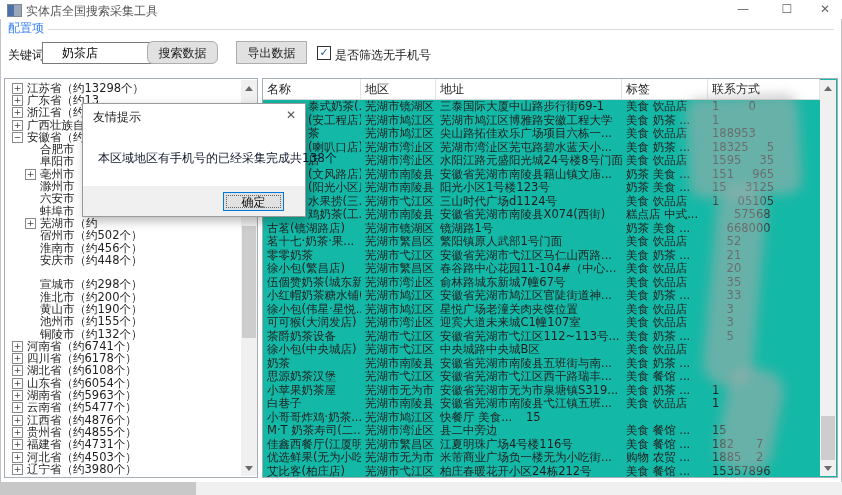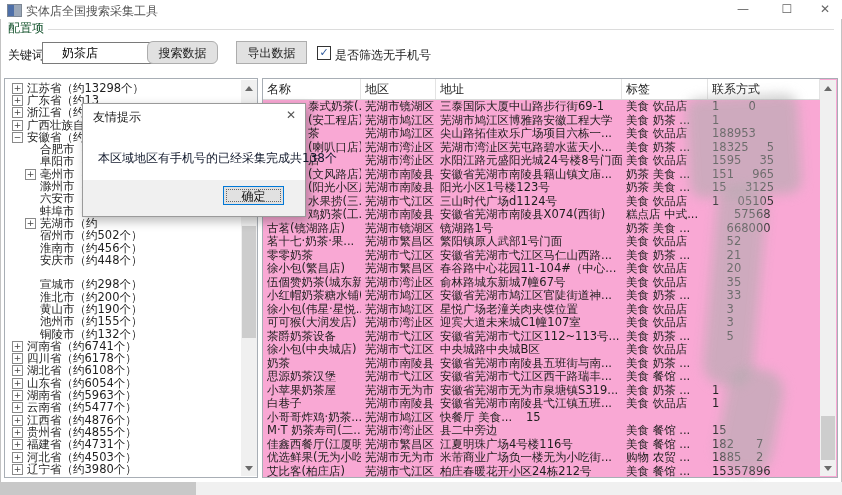--- a/index.html
+++ b/index.html
@@ -11,21 +11,21 @@
     box-shadow:inset 0 0 0 1px #c3c3c3;
   }
   
   .titlebar{position:absolute;left:0;top:0;width:842px;height:19px;background:#ffffff;}
   .app-icon{position:absolute;left:7px;top:4px;width:13px;height:11px;background:#9aa7b8;border:1px solid #7d8794;}
   .app-icon::after{content:"";position:absolute;left:0;top:0;width:6px;height:11px;background:#4d6fa8;}
   .app-title{position:absolute;left:26px;top:3px;font-size:12px;color:#555;}
   .win-btn{position:absolute;top:2px;width:30px;height:15px;text-align:center;font-size:12px;color:#666;line-height:14px;}
   .btn-min{left:728px;} .btn-max{left:772px;} .btn-close{left:810px;}
   
-  .grp-label{position:absolute;left:8px;top:20px;font-size:12px;color:#14532d;}
+  .grp-label{position:absolute;left:8px;top:20px;font-size:12px;color:#3b82f6;}
   .grp-line{position:absolute;left:48px;top:29px;width:786px;height:0;border-top:1px solid #dcdcdc;}
   .kw-label{position:absolute;left:8px;top:47px;font-size:12px;color:#222;}
   .kw-input{position:absolute;left:42px;top:42px;width:88px;height:18px;border:1px solid #7a7a7a;background:#fff;
     font-size:12px;font-family:inherit;padding:1px 19px;}
   .cfg-btn{position:absolute;top:41px;width:71px;height:23px;background:#e1e1e1;border:1px solid #adadad;
     font-size:12px;font-family:inherit;text-align:center;line-height:21px;color:#222;}
   .btn-search{left:147px;border-radius:6px;} .btn-export{left:236px;}
   .chk-box{position:absolute;left:317px;top:46px;width:12px;height:12px;background:#fff;border:1px solid #333;
     font-size:11px;line-height:12px;text-align:center;color:#2b579a;font-weight:bold;}
   .chk-label{position:absolute;left:335px;top:47px;font-size:12px;color:#222;}
@@ -38,40 +38,40 @@
     text-align:center;color:#444;margin-right:4px;box-sizing:content-box;}
   .tsp{flex:none;width:15px;}
   .tlabel{font-size:11.5px;color:#1e1e1e;white-space:pre;}
   
   .vscroll{position:absolute;top:1px;width:16px;background:#f0f0f0;}
   .vscroll .sb-btn{position:absolute;left:0;width:16px;height:16px;background:#f0f0f0;display:flex;align-items:center;justify-content:center;}
   .arr-up{width:0;height:0;border-left:4px solid transparent;border-right:4px solid transparent;border-bottom:5px solid #6a6a6a;}
   .arr-dn{width:0;height:0;border-left:4px solid transparent;border-right:4px solid transparent;border-top:5px solid #6a6a6a;}
   .sb-thumb{position:absolute;left:1px;width:14px;background:#cdcdcd;}
   
-  .table-panel{position:absolute;left:262px;top:78px;width:576px;height:400px;background:#f9a8d4;border:1px solid #a8aeb5;box-sizing:border-box;overflow:hidden;}
+  .table-panel{position:absolute;left:262px;top:78px;width:576px;height:400px;background:#14b8a6;border:1px solid #a8aeb5;box-sizing:border-box;overflow:hidden;}
   .thead{position:absolute;left:0;top:0;width:557px;height:20px;background:#fff;border-bottom:1px solid #d9d9d9;display:flex;}
   .th{font-size:12px;color:#222;line-height:20px;border-right:1px solid #e3e3e3;box-sizing:border-box;padding-left:4px;overflow:hidden;white-space:pre;flex:none;}
   .tbody{position:absolute;left:0;top:21px;width:557px;height:377px;overflow:hidden;}
   .drow{display:flex;height:13.5px;align-items:center;overflow:hidden;}
   .td{font-size:11.5px;color:#1e1e1e;white-space:pre;overflow:hidden;box-sizing:border-box;padding-left:4px;flex:none;line-height:13.5px;}
   .c0{width:98px;} .c1{width:75px;} .c2{width:186px;} .c3{width:86px;} .c4{width:112px;}
   .occl .c0{padding-left:45px;}
   
   .smudge{position:absolute;background:rgba(172,172,172,0.55);filter:blur(6px);pointer-events:none;}
   .sm-a{left:688px;top:96px;width:112px;height:100px;border-radius:14px;transform:rotate(-3deg);}
   .sm-b{left:710px;top:186px;width:50px;height:200px;border-radius:22px;transform:rotate(5deg);}
   .sm-c{left:722px;top:368px;width:56px;height:104px;border-radius:22px;transform:rotate(11deg);}
   
   .dialog{position:absolute;left:82px;top:103px;width:222px;height:112px;background:#fff;border:1px solid #9a9a9a;
     box-shadow:3px 4px 10px rgba(0,0,0,0.28);z-index:50;}
   .dlg-title{position:absolute;left:10px;top:5px;font-size:12px;color:#222;}
   .dlg-close{position:absolute;right:9px;top:4px;font-size:12px;color:#555;}
   .dlg-msg{position:absolute;left:15px;top:46px;font-size:12px;color:#0f172a;white-space:nowrap;}
-  .dlg-footer{position:absolute;left:0;bottom:0;width:100%;height:36px;background:#f0f0f0;}
+  .dlg-footer{position:absolute;left:0;bottom:0;width:100%;height:30px;background:#f0f0f0;}
   .dlg-ok{position:absolute;left:140px;top:6px;width:61px;height:19px;background:#e1e1e1;border:1px solid #0078d7;
     outline:1px dotted #666;outline-offset:-4px;font-size:12px;font-family:inherit;text-align:center;line-height:17px;color:#111;}
   
   .hscroll{position:absolute;left:0;top:482px;width:842px;height:13px;background:#f0f0f0;}
   .hthumb{position:absolute;left:0;top:0;width:196px;height:13px;background:#c8c8c8;}
 </style>
 </head>
 <body>
 
 <div class="titlebar">

